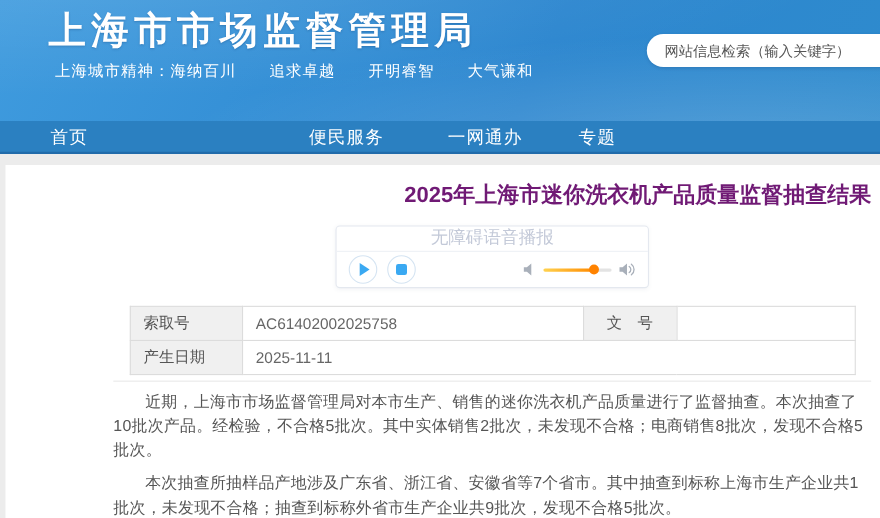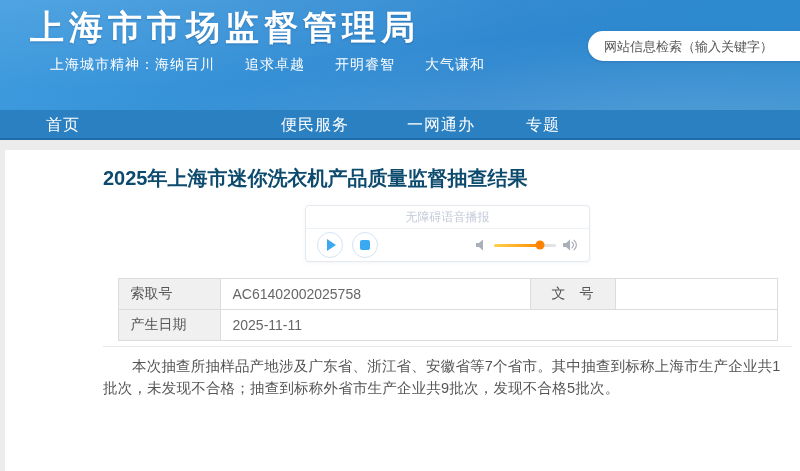--- a/index.html
+++ b/index.html
@@ -12,21 +12,21 @@
 
   
   .header {
     position:absolute; top:0; left:0; width:890px; height:110px;
     background:
       radial-gradient(ellipse at 75% 130%, rgba(255,255,255,0.20), transparent 55%),
       radial-gradient(ellipse at 10% -30%, rgba(255,255,255,0.12), transparent 60%),
       linear-gradient(115deg,#3f9bde 0%,#2c86cf 55%,#2f8ccd 100%);
   }
   .header-title {
-    position:absolute; left:30px; top:5px;
+    position:absolute; left:44px; top:5px;
     font-size:34px; font-weight:bold; color:#ffffff; letter-spacing:5px;
     text-shadow:0 1px 2px rgba(0,40,90,0.25);
   }
   .header-motto {
     position:absolute; left:50px; top:56px;
     display:flex; gap:30px;
     color:#ffffff; font-size:14px; letter-spacing:1px;
   }
   .search-pill {
     position:absolute; left:588px; top:31px; width:270px; height:30px;
@@ -55,33 +55,33 @@
   }
   .nav-item.active { background:#3b82f6; box-shadow: inset 0 -2px 0 #0d4187; margin-top: 40px; }
   .nav-item.clipped { width:140px; justify-content:flex-start; padding-left:22px; }
 
   
   .card {
     position:absolute; top:150px; left:5px; width:885px; height:321px;
     background:#ffffff; padding:13px 98px 0 98px;
   }
   .article-title {
-    text-align:left; color:#0c4a6e;
+    text-align:right; color:#701a75;
     font-size:20px; font-weight:bold; line-height:30px;
   }
 
   
   .player {
     width:285px; height:57px; margin:12px auto 0;
     border:1px solid #e4e8ef; border-radius:4px; background:#fff;
     box-shadow:0 1px 4px rgba(60,80,120,0.06);
   }
   .player-head {
     height:23px; line-height:22px; text-align:center;
-    font-size:12px; color:#c3c9d8;
+    font-size:16px; color:#c3c9d8;
     border-bottom:1px solid #eef1f6;
   }
   .player-body {
     height:32px; display:flex; align-items:center; padding:0 11px;
   }
   .btn-circle {
     width:26px; height:26px; border-radius:50%;
     border:1px solid #d5e4f2; background:#fff;
     display:flex; align-items:center; justify-content:center;
     margin-right:9px; cursor:pointer;
@@ -185,17 +185,18 @@
     <tr>
       <td class="label col-l1">产生日期</td>
       <td colspan="3">2025-11-11</td>
     </tr>
   </tbody>
     </table>
 
   <div class="divider"></div>
 
   <div class="body-text">
+    <p>近期，上海市市场监督管理局对本市生产、销售的迷你洗衣机产品质量进行了监督抽查。本次抽查了10批次产品。经检验，不合格5批次。其中实体销售2批次，未发现不合格；电商销售8批次，发现不合格5批次。</p>
     <p>本次抽查所抽样品产地涉及广东省、浙江省、安徽省等7个省市。其中抽查到标称上海市生产企业共1批次，未发现不合格；抽查到标称外省市生产企业共9批次，发现不合格5批次。</p>
 
   </div>
 
 </div>
 
 </body></html>

